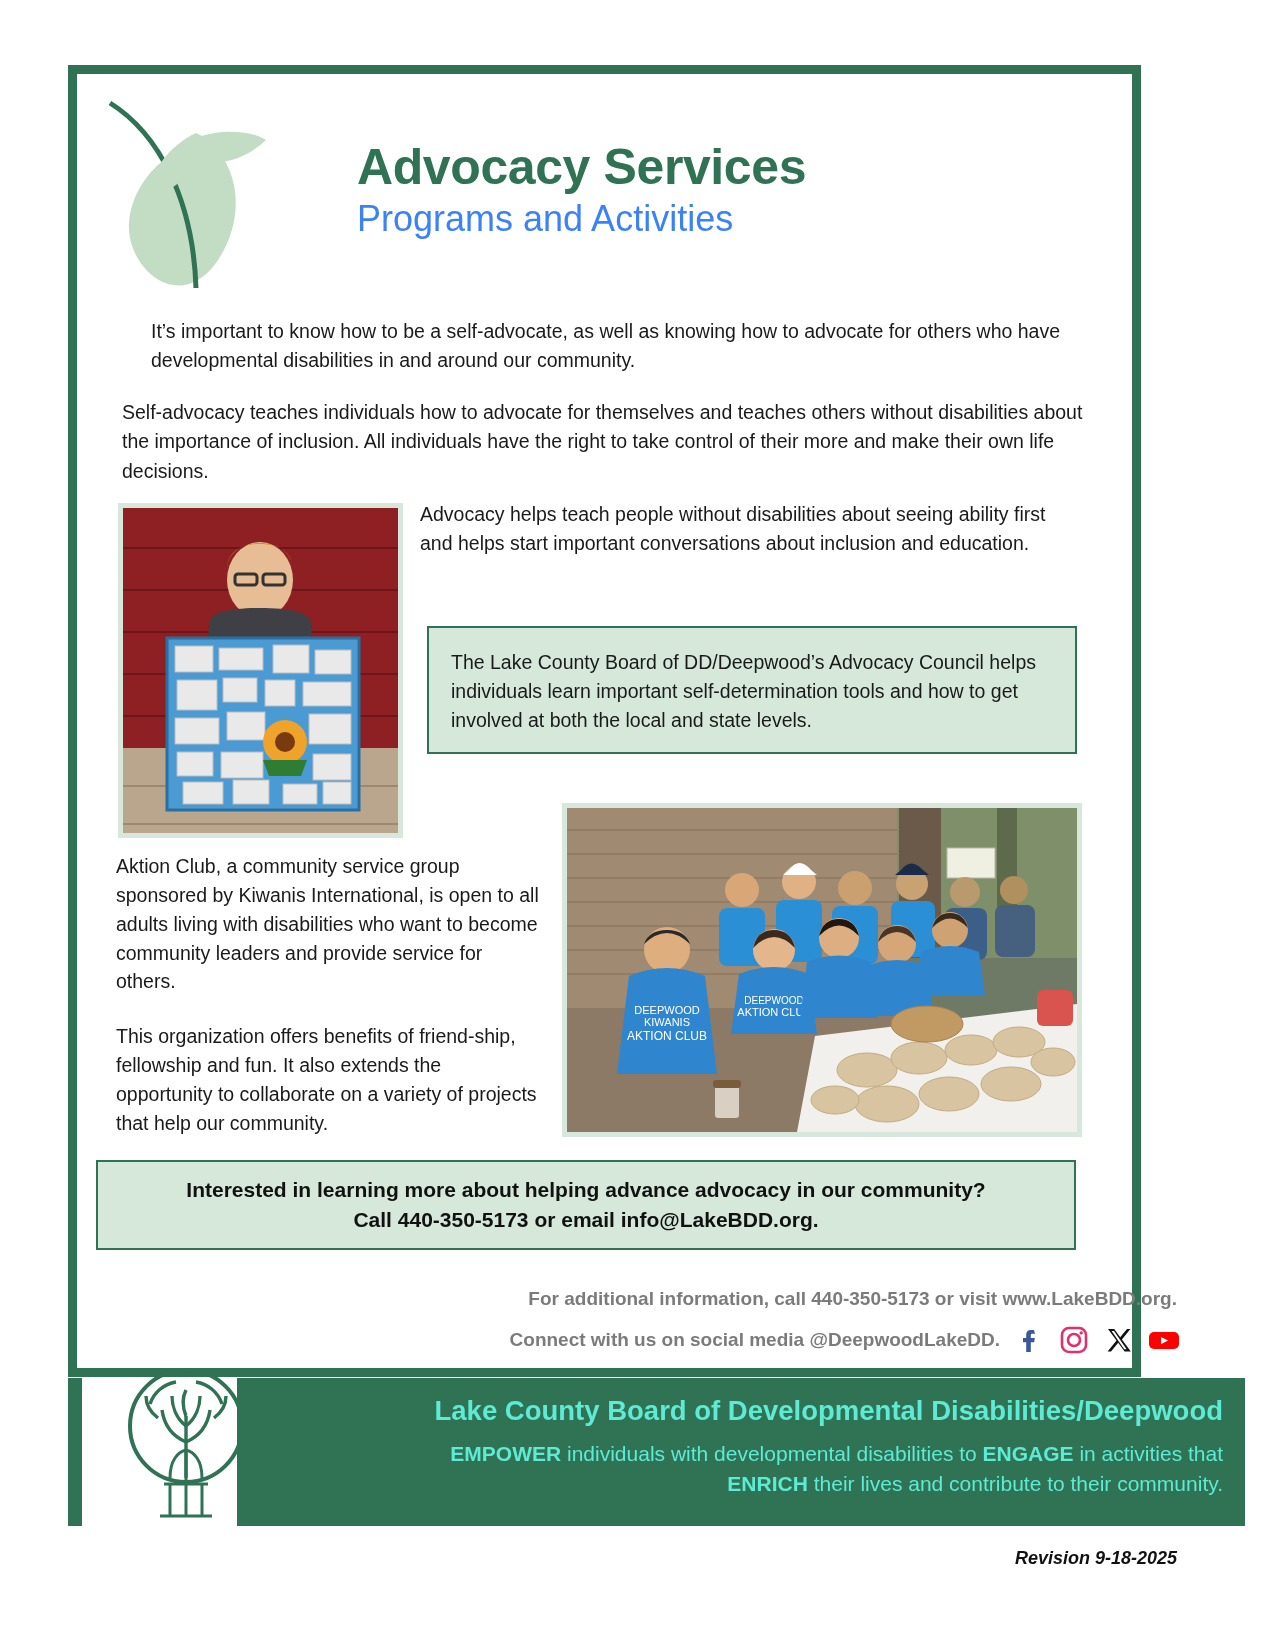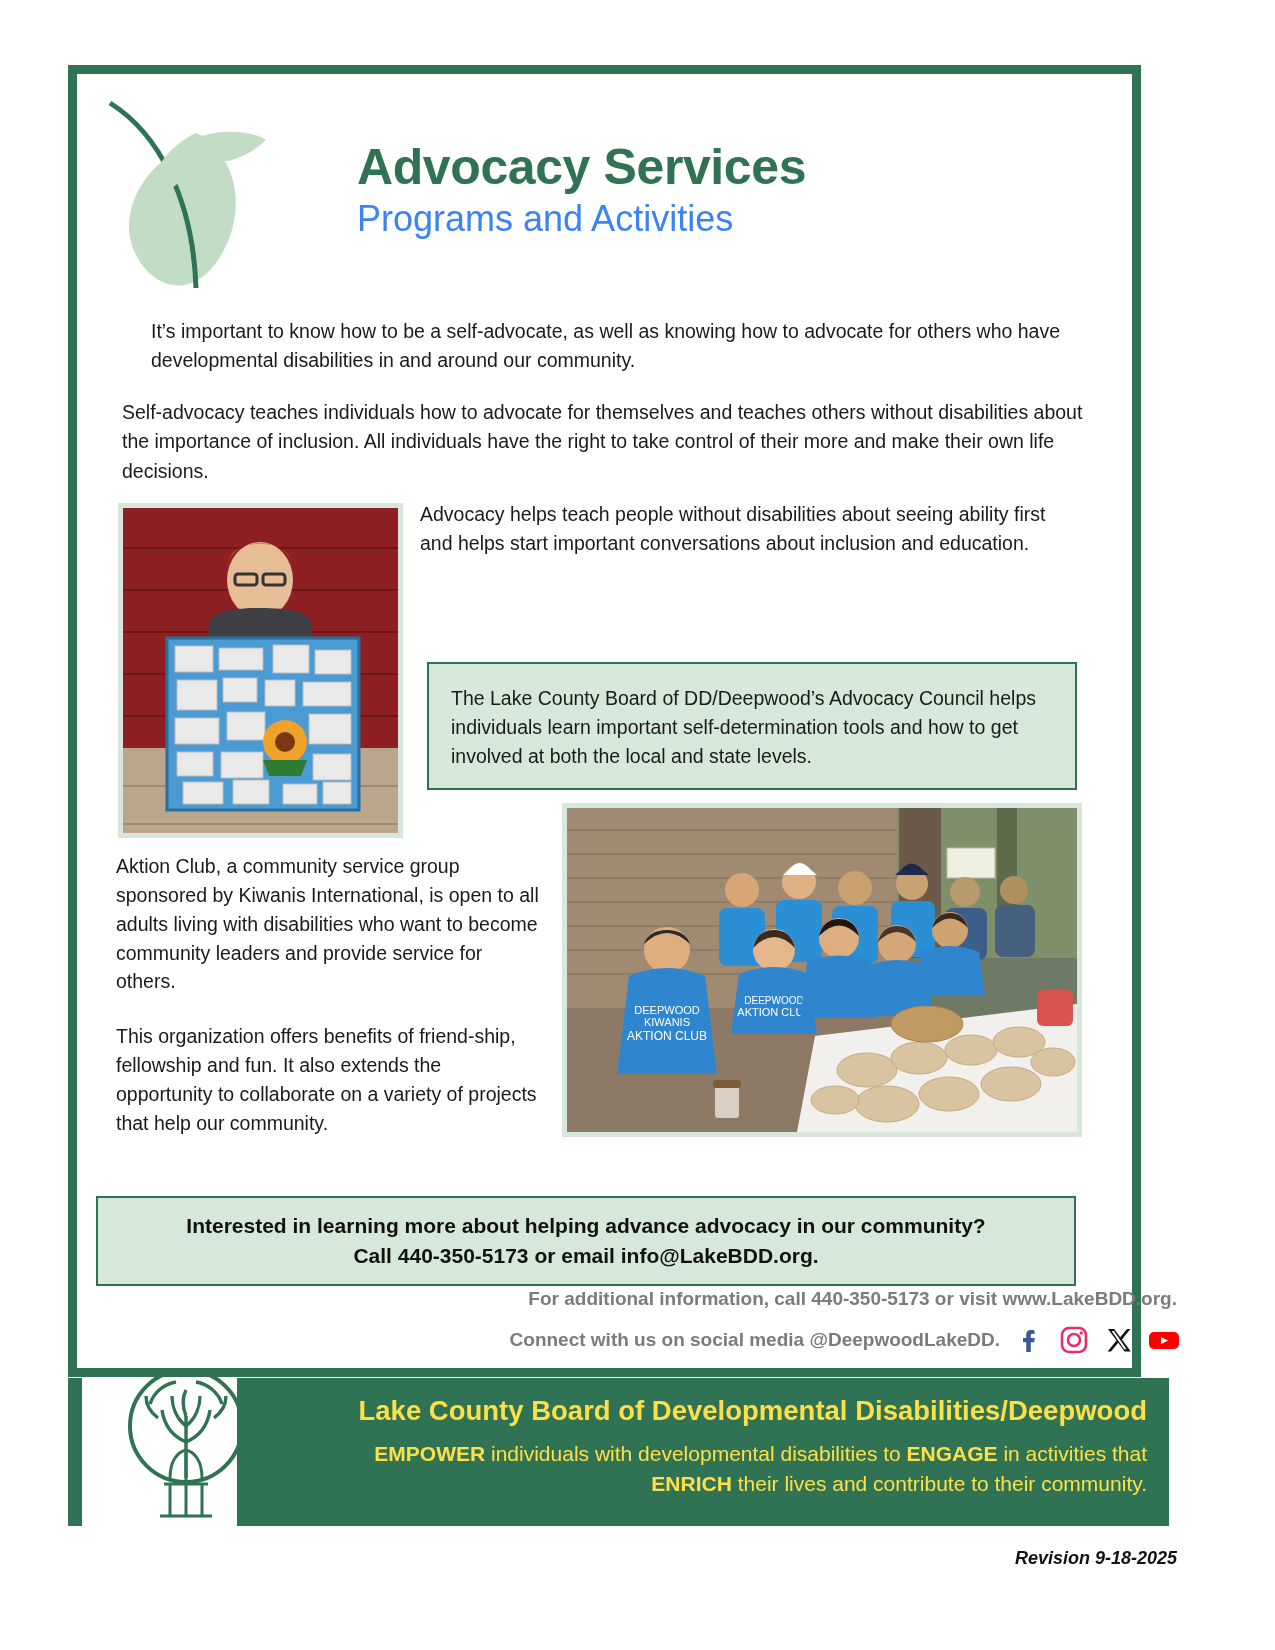--- a/index.html
+++ b/index.html
@@ -103,21 +103,20 @@
     width: 520px;
     height: 334px;
   }
 
   
   .callout {
     position: absolute;
     background: #d5e8da;
     border: 2px solid #2f7254;
     box-sizing: border-box;
-    margin-top: 36px;
   }
   #callout-council {
     left: 427px;
     top: 626px;
     width: 650px;
     height: 128px;
   }
   #callout-council .callout-text {
     padding: 20px 22px 0 22px;
     font-size: 19.5px;
@@ -188,24 +187,24 @@
     width: 30px;
     height: 30px;
     display: inline-block;
   }
 
   
   .green-bar {
     position: absolute;
     left: 237px;
     top: 1378px;
-    width: 932px;
+    width: 1008px;
     height: 148px;
     background: #2f7254;
-    color: #fde047;
+    color: #5eead4;
     box-sizing: border-box;
     padding: 17px 22px 6px 60px;
     text-align: right;
   }
   .org-name {
     font-size: 27.5px;
     font-weight: bold;
     line-height: 1.15;
   }
   .org-tag {

